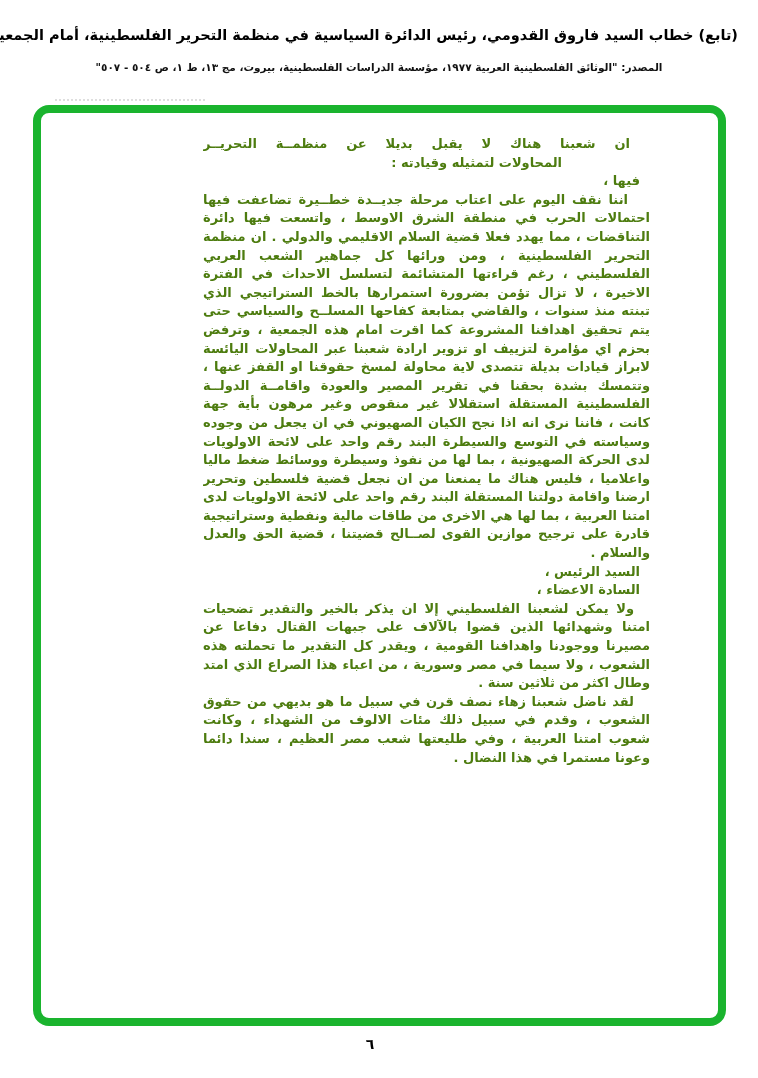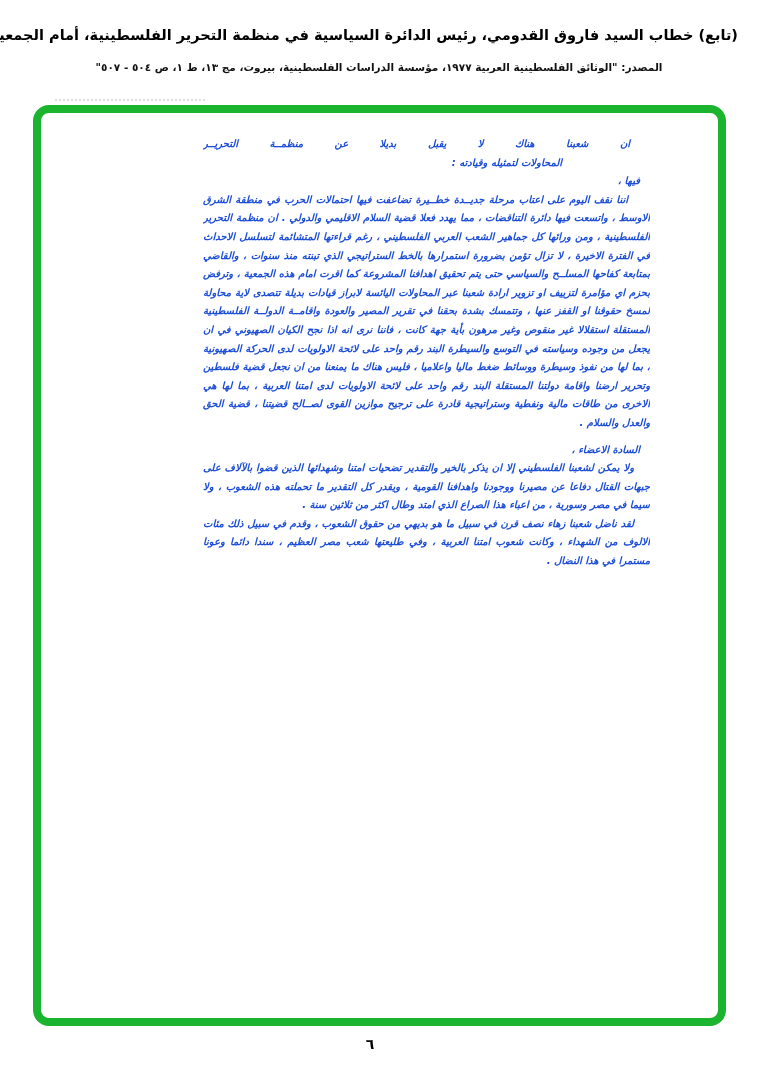--- a/index.html
+++ b/index.html
@@ -48,26 +48,25 @@
     background: transparent;
   }
   .body-text {
     position: absolute;
     top: 135px;
     right: 108px;
     width: 447px;
     height: 880px;
     direction: rtl;
     text-align: justify;
-    font-size: 10px;
+    font-size: 13px;
     font-weight: 700;
     line-height: 18.6px;
-    color: #1d4ed8;
+    color: #4d7c0f;
     overflow: hidden;
-    font-style: italic;
   }
   .body-text p.para { margin: 0; }
   .body-text p.force-justify { text-align-last: justify; }
   .page-number {
     position: absolute;
     top: 1036px;
     left: 360px;
     width: 20px;
     text-align: center;
     font-size: 14px;
@@ -87,20 +86,21 @@
 
   <div class="scan-artifact"></div>
 
   <div class="frame"></div>
 
   <div class="body-text">
       <p class="para force-justify" style="text-indent: 20px;">ان شعبنا هناك لا يقبل بديلا عن منظمــة التحريــر</p>
       <p class="para" style="text-indent: 88px;">المحاولات لتمثيله وقيادته :</p>
       <p class="para" style="text-indent: 10px;">فيها ،</p>
       <p class="para" style="text-indent: 22px;">اننا نقف اليوم على اعتاب مرحلة جديــدة خطــيرة تضاعفت فيها احتمالات الحرب في منطقة الشرق الاوسط ، واتسعت فيها دائرة التناقضات ، مما يهدد فعلا قضية السلام الاقليمي والدولي . ان منظمة التحرير الفلسطينية ، ومن ورائها كل جماهير الشعب العربي الفلسطيني ، رغم قراءتها المتشائمة لتسلسل الاحداث في الفترة الاخيرة ، لا تزال تؤمن بضرورة استمرارها بالخط الستراتيجي الذي تبنته منذ سنوات ، والقاضي بمتابعة كفاحها المسلــح والسياسي حتى يتم تحقيق اهدافنا المشروعة كما اقرت امام هذه الجمعية ، وترفض بحزم اي مؤامرة لتزييف او تزوير ارادة شعبنا عبر المحاولات اليائسة لابراز قيادات بديلة تتصدى لاية محاولة لمسخ حقوقنا او القفز عنها ، وتتمسك بشدة بحقنا في تقرير المصير والعودة واقامــة الدولــة الفلسطينية المستقلة استقلالا غير منقوص وغير مرهون بأية جهة كانت ، فاننا نرى انه اذا نجح الكيان الصهيوني في ان يجعل من وجوده وسياسته في التوسع والسيطرة البند رقم واحد على لائحة الاولويات لدى الحركة الصهيونية ، بما لها من نفوذ وسيطرة ووسائط ضغط ماليا واعلاميا ، فليس هناك ما يمنعنا من ان نجعل قضية فلسطين وتحرير ارضنا واقامة دولتنا المستقلة البند رقم واحد على لائحة الاولويات لدى امتنا العربية ، بما لها هي الاخرى من طاقات مالية ونفطية وستراتيجية قادرة على ترجيح موازين القوى لصــالح قضيتنا ، قضية الحق والعدل والسلام .</p>
-      <p class="para" style="text-indent: 10px; margin-top: 8px;">السادة الاعضاء ،</p>
+      <p class="para" style="text-indent: 10px;">السيد الرئيس ،</p>
+      <p class="para" style="text-indent: 10px;">السادة الاعضاء ،</p>
       <p class="para" style="text-indent: 16px;">ولا يمكن لشعبنا الفلسطيني إلا ان يذكر بالخير والتقدير تضحيات امتنا وشهدائها الذين قضوا بالآلاف على جبهات القتال دفاعا عن مصيرنا ووجودنا واهدافنا القومية ، ويقدر كل التقدير ما تحملته هذه الشعوب ، ولا سيما في مصر وسورية ، من اعباء هذا الصراع الذي امتد وطال اكثر من ثلاثين سنة .</p>
       <p class="para" style="text-indent: 16px;">لقد ناضل شعبنا زهاء نصف قرن في سبيل ما هو بديهي من حقوق الشعوب ، وقدم في سبيل ذلك مئات الالوف من الشهداء ، وكانت شعوب امتنا العربية ، وفي طليعتها شعب مصر العظيم ، سندا دائما وعونا مستمرا في هذا النضال .</p>
     </div>
 
   <div class="page-number">٦</div>
 
 </div>
 
 </body></html>

